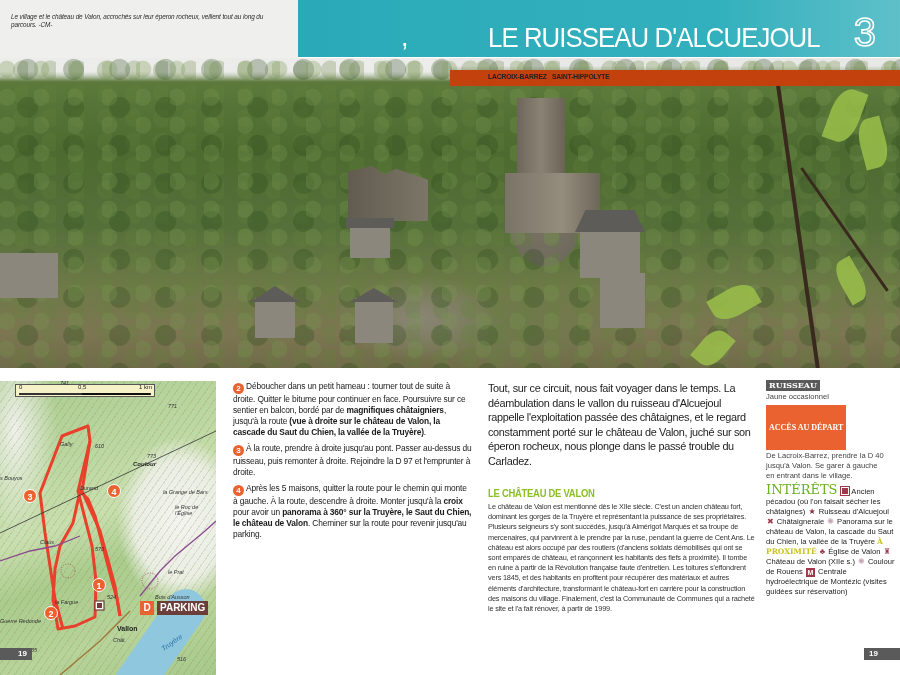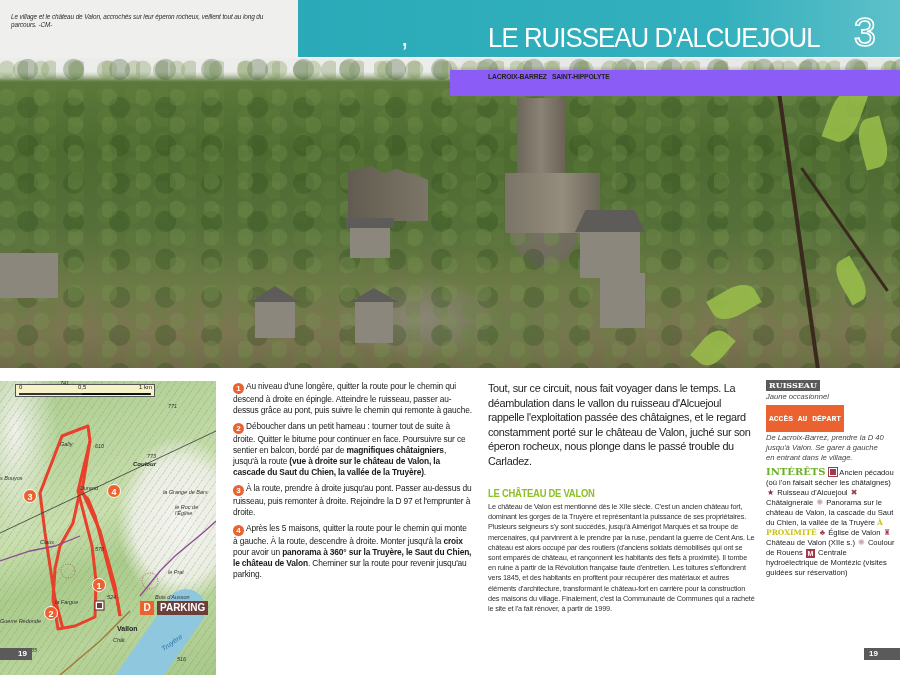--- a/index.html
+++ b/index.html
@@ -12,21 +12,21 @@
 .title-main{position:absolute;left:16px;top:22px;font-size:27px;font-weight:bold;color:#fff;letter-spacing:-0.5px;font-family:"Liberation Sans",sans-serif}
 .title-comma{position:absolute;left:103px;top:22px;font-size:27px;color:#fff}
 .title-sub{position:absolute;left:190px;top:22px;font-size:28px;color:#fff;font-weight:normal;letter-spacing:-1px;font-family:"Liberation Sans",sans-serif;transform:scaleX(0.92);transform-origin:left}
 .title-num{position:absolute;right:24px;top:10px;font-size:40px;color:transparent;-webkit-text-stroke:1.6px #fff;font-weight:normal;font-family:"Liberation Sans",sans-serif}
 .stats-bar{position:absolute;left:450px;top:57px;width:450px;height:13px;background:#3f3e3d}
 .stats{position:absolute;left:12px;top:1px;font-size:9px;font-weight:bold;color:#fff;font-family:"DejaVu Serif","Liberation Serif",serif;white-space:nowrap}
 .stats .tri{color:#c8d335;font-size:8px}
 .stats .dplus{color:#c8d335;font-size:7px}
 .stats .gap{display:inline-block;width:6px}
 .stats-right{position:absolute;left:253px;top:0px;font-size:11px;font-weight:bold;color:#fff;font-family:"DejaVu Serif","Liberation Serif",serif;white-space:nowrap}
-.places-bar{position:absolute;left:450px;top:70px;width:450px;height:26px;background:#8b5cf6}
+.places-bar{position:absolute;left:450px;top:70px;width:450px;height:16px;background:#c2410c}
 .places{position:absolute;left:38px;top:2px;font-size:8px;font-weight:bold;color:#222;letter-spacing:-0.2px;font-family:"Liberation Sans",sans-serif;transform:scaleX(0.85);transform-origin:left}
 
 .photo{position:absolute;left:0;top:58px;width:900px;height:310px;overflow:hidden;
 background:
 radial-gradient(ellipse 60px 80px at 545px 160px,#7a7466 0%,#6e6a5c 60%,transparent 61%),
 radial-gradient(ellipse 40px 30px at 380px 140px,#6b6558 0%,transparent 70%),
 radial-gradient(ellipse 120px 60px at 420px 260px,#8a8577 0%,transparent 70%),
 radial-gradient(ellipse 200px 70px at 500px 270px,#6d7a4a 0%,transparent 70%),
 linear-gradient(180deg,#e8e8e6 0px,#e8e8e6 8px,#5d7a3c 22px,#4d6a30 90px,#56703a 170px,#6e7a48 230px,#7c7652 275px,#6f6a48 310px)}
 .sky{position:absolute;left:0;top:0;width:450px;height:24px;background:linear-gradient(180deg,#ececea 0%,#ececea 55%,rgba(236,236,234,0) 100%)}
@@ -69,23 +69,23 @@
 .step-marker{display:inline-block;width:11px;height:11px;margin-right:2px;vertical-align:-2px;background:#e9622f;color:#fff;font-size:8px;font-weight:bold;text-align:center;line-height:11px}
 .step-marker.circle{border-radius:50%}
 .step b{font-weight:bold}
 
 .intro{position:absolute;left:488px;top:381px;width:270px;font-size:11.6px;line-height:14.6px;color:#1e1e1e;font-family:"Liberation Sans",sans-serif;letter-spacing:-0.35px;transform:scaleX(0.94);transform-origin:left;width:287px}
 .section-title{position:absolute;left:488px;top:487px;font-size:10.5px;font-weight:bold;color:#8cbf26;letter-spacing:-0.3px;transform:scaleX(0.9);transform-origin:left;white-space:nowrap}
 .body-text{position:absolute;left:488px;top:502px;width:288px;font-size:7.9px;line-height:10.2px;color:#333;letter-spacing:-0.2px;transform:scaleX(0.93);transform-origin:left}
 
 .sidebar{position:absolute;left:766px;top:380px;width:130px;font-size:7.6px;line-height:10px;color:#222}
 .tag-dark{display:inline-block;background:#5a5a5a;color:#fff;font-family:"DejaVu Serif","Liberation Serif",serif;font-weight:bold;font-size:8px;padding:0 3px;line-height:11px}
-.tag-orange{display:inline-block;background:#e9622f;color:#fff;font-family:Liberation Mono, monospace;font-weight:bold;font-size:8px;padding:8px 3px;line-height:11px}
-.it{font-style:italic;color:#444;margin:1px 11px 3px 0}
-.lbl-green{color:#6ab023;font-family:"DejaVu Serif","Liberation Serif",serif;font-weight:bold;font-size:10px}
+.tag-orange{display:inline-block;background:#e9622f;color:#fff;font-family:Liberation Serif, serif;font-weight:bold;font-size:8px;padding:17px 3px;line-height:11px}
+.it{color:#444;margin:1px 11px 3px 0}
+.lbl-green{color:#6ab023;font-family:"DejaVu Serif","Liberation Serif",serif;font-weight:normal;font-size:13px}
 .lbl-yellow{color:#c9c31e;font-family:"DejaVu Serif","Liberation Serif",serif;font-weight:bold;font-size:7.5px}
 .ico{display:inline-block;font-size:8px;color:#a03a4a;margin:0 1px}
 .ico.star{color:#8a2a3a}
 .ico.pan{color:#c9a3b4}
 .ico.box{display:inline-block;width:8px;height:8px;background:#a03a4a;border:1px solid #fff;outline:1px solid #a03a4a;vertical-align:-1px}
 .ico.m{display:inline-block;width:9px;height:9px;background:#a03a4a;color:#fff;font-size:7px;line-height:9px;text-align:center;font-weight:bold;vertical-align:-1px}
 .int-block{margin-top:4px}
 </style>
 </head>
 <body>
@@ -179,23 +179,20 @@
     <div class="wp" style="left:44px;top:225px">2</div>
     <div class="wp" style="left:23px;top:108px">3</div>
     <div class="wp" style="left:107px;top:103px">4</div>
     <div class="d-badge">D</div>
     <div class="parking-badge">PARKING</div>
   </div>
   <div class="pagenum-left">19</div>
 
   <div class="steps">
     <p class="step">
-      <span class="step-marker circle">1</span><span>Au niveau d'une longère, quitter la route pour le chemin qui descend à droite en épingle. Atteindre le ruisseau, passer au-dessus grâce au pont, puis suivre le chemin qui remonte à gauche.</span>
-    </p>
-    <p class="step">
       <span class="step-marker circle">2</span><span>Déboucher dans un petit hameau : tourner tout de suite à droite. Quitter le bitume pour continuer en face. Poursuivre sur ce sentier en balcon, bordé par de </span><b>magnifiques châtaigniers</b><span>, jusqu'à la route </span><b>(vue à droite sur le château de Valon, la cascade du Saut du Chien, la vallée de la Truyère)</b><span>.</span>
     </p>
     <p class="step">
       <span class="step-marker circle">3</span><span>À la route, prendre à droite jusqu'au pont. Passer au-dessus du ruisseau, puis remonter à droite. Rejoindre la D 97 et l'emprunter à droite.</span>
     </p>
     <p class="step">
       <span class="step-marker circle">4</span><span>Après les 5 maisons, quitter la route pour le chemin qui monte à gauche. À la route, descendre à droite. Monter jusqu'à la </span><b>croix</b><span> pour avoir un </span><b>panorama à 360° sur la Truyère, le Saut du Chien, le château de Valon</b><span>. Cheminer sur la route pour revenir jusqu'au parking.</span>
     </p>
   </div>
 

